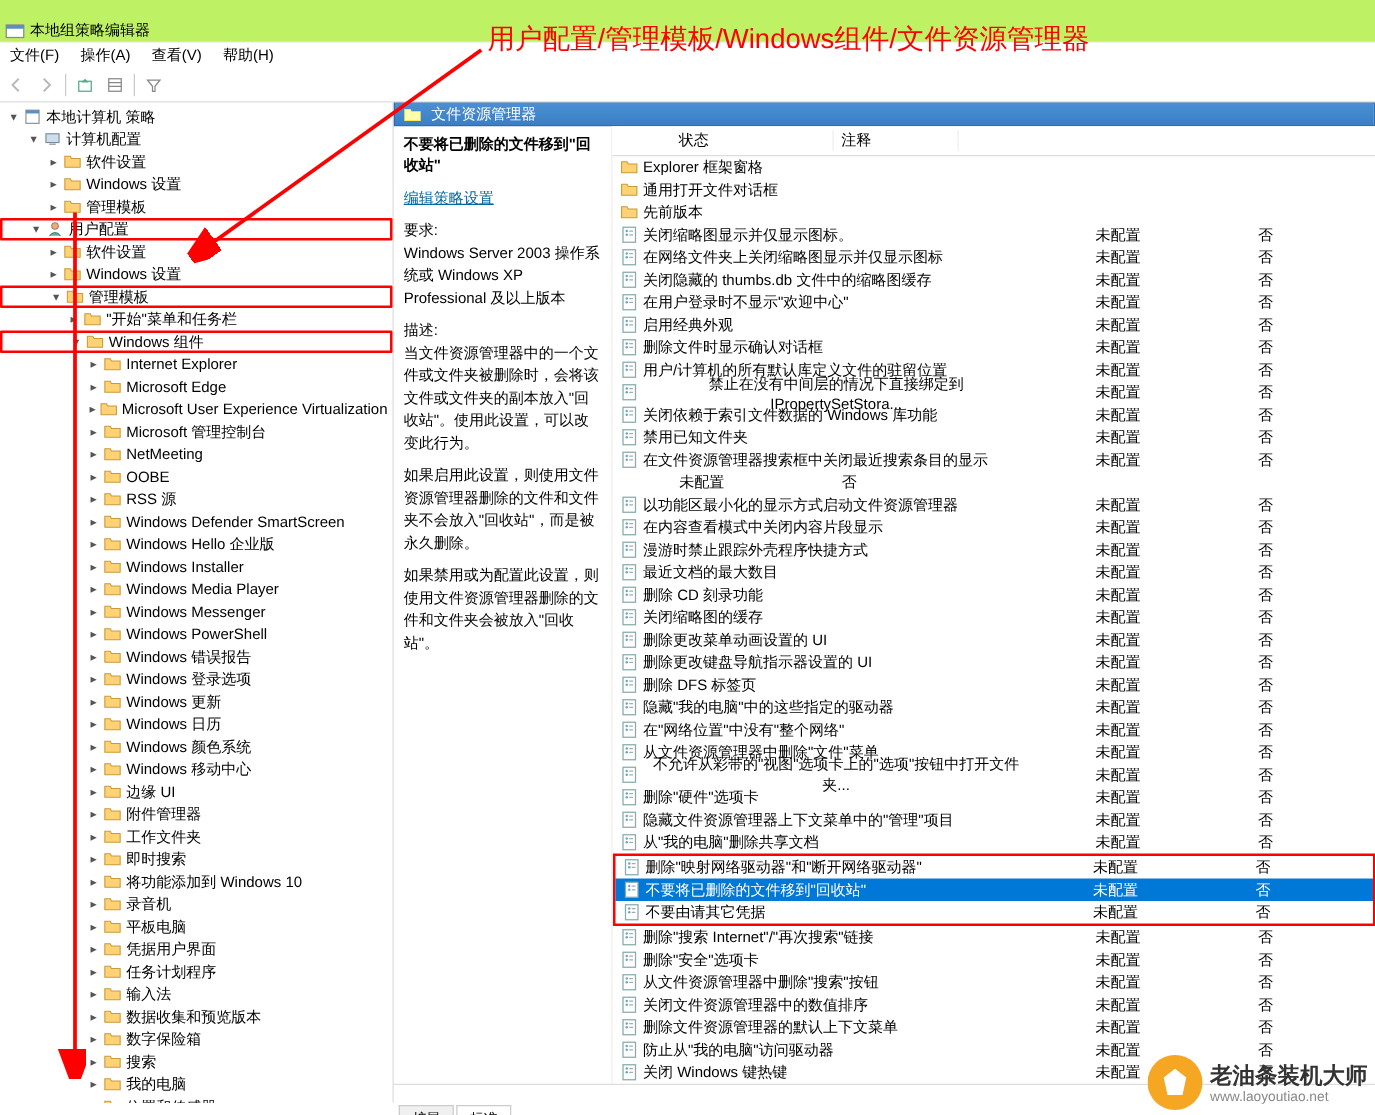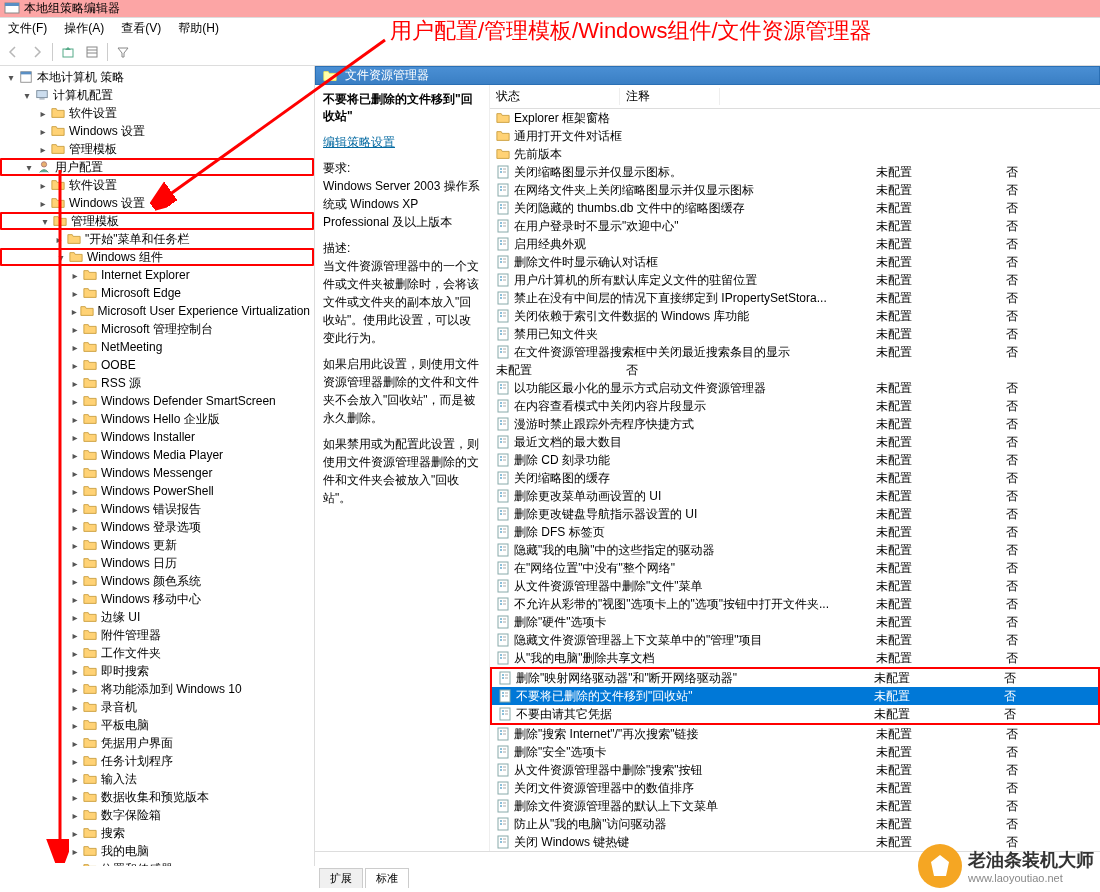--- a/index.html
+++ b/index.html
@@ -1,17 +1,17 @@
 <!DOCTYPE html>
 <html><head>
 <meta charset="utf-8">
 <style>
 * { margin:0; padding:0; box-sizing:border-box; font-family:"Microsoft YaHei","Segoe UI",Tahoma,sans-serif; font-size:12px; }
 body { background:#fff; width:1100px; height:892px; overflow:hidden; position:relative; }
-.titlebar { height:18px; background:#fca5a5; display:flex; align-items:flex-start; padding:0 4px; border-bottom:1px solid #ddd; }
+.titlebar { height:34px; background:#bef264; display:flex; align-items:flex-end; padding:0 4px; border-bottom:1px solid #ddd; }
 .titlebar .icon { width:16px; height:16px; margin-right:4px; }
 .menubar { height:20px; display:flex; align-items:center; padding:0 2px; gap:5px; background:#fff; }
 .menubar span { padding:1px 6px; cursor:default; }
 .toolbar { height:28px; display:flex; align-items:center; padding:0 2px; gap:2px; border-bottom:1px solid #ddd; background:#fff; }
 .tool { width:22px; height:22px; display:flex; align-items:center; justify-content:center; border:1px solid transparent; }
 .tool.disabled { opacity:.35 }
 .sep { width:1px; height:18px; background:#ccc; margin:0 2px; }
 .main { display:flex; height:calc(100% - 92px); }
 .tree { width:315px; border-right:1px solid #ddd; overflow:auto; padding:2px 0; }
 .tree-row { display:flex; align-items:center; height:18px; white-space:nowrap; cursor:default; padding-right:4px; }
@@ -26,21 +26,21 @@
 .crumb .folder-icon { filter:brightness(1.5); }
 .detail-split { flex:1; display:flex; }
 .detail-left { width:175px; padding:6px 8px; border-right:1px solid #eee; overflow:hidden; }
 .detail-left h4 { font-weight:bold; margin-bottom:8px; }
 .detail-left a { color:#0369a1; text-decoration:underline; cursor:pointer; }
 .detail-left p { margin:8px 0; line-height:1.5; }
 .detail-right { flex:1; display:flex; flex-direction:column; }
 .col-head { height:24px; display:flex; align-items:center; border-bottom:1px solid #ddd; background:#fff; }
 .col-head div { padding:0 6px; border-right:1px solid #eee; }
 .col-setting { flex:1; }
-.col-state { width:130px; }
+.col-state { width:130px;margin-left:47px; }
 .col-note { width:100px; }
 .list { flex:1; overflow:auto; }
 .list-row { height:18px; display:flex; align-items:center; cursor:default; }
 .list-row.selected { background:#0078d7; color:#fff; }
 .list-row .col-setting { flex:1; display:flex; align-items:center; padding-left:6px; gap:4px;text-align:center; }
 .list-row .col-state { width:130px; padding:0 6px; }
 .list-row .col-note { width:100px; padding:0 6px; }
 .policy-icon { width:14px; height:14px; flex-shrink:0; }
 .red-list-box { border:2px solid #ff0000; }
 .footer-tabs { height:22px; border-top:1px solid #ddd; display:flex; align-items:flex-start; padding:16px 4px; }

